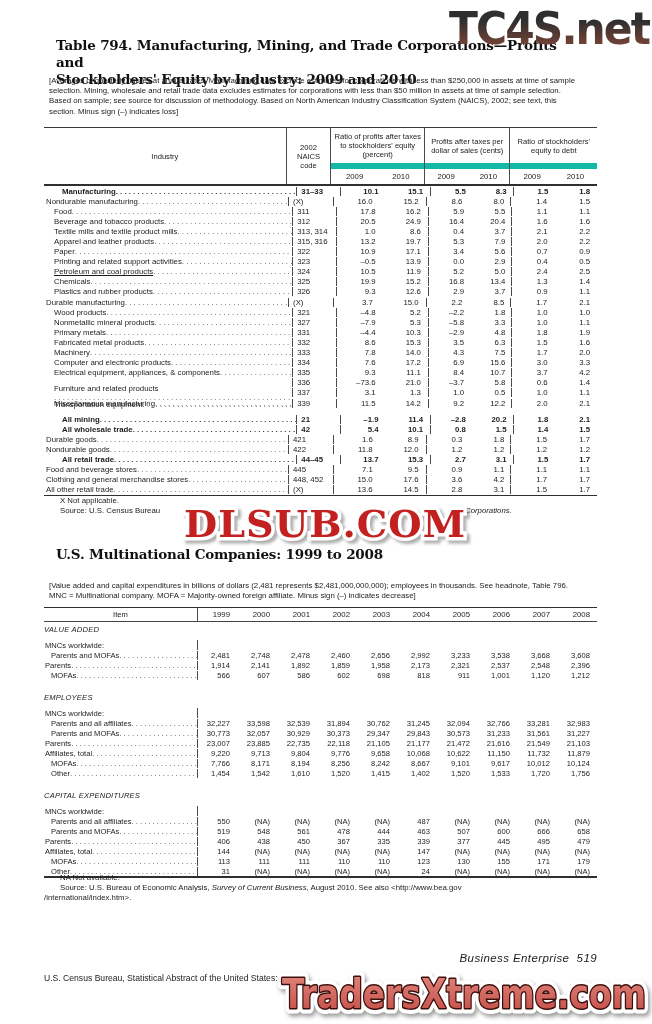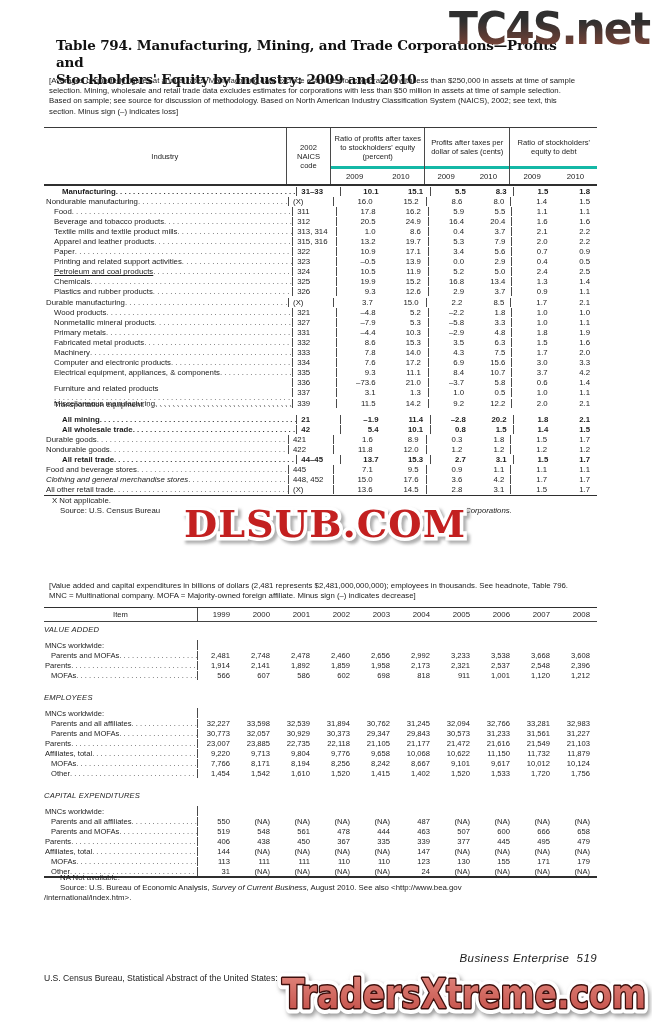--- a/index.html
+++ b/index.html
@@ -16,21 +16,21 @@
 
   
   .t794{left:44px;top:127px;width:553px;}
   .t794-head{display:flex;border-top:1px solid #3a3a3a;border-bottom:2px solid #2f2f2f;height:56px;}
   .hc{display:flex;align-items:center;justify-content:center;text-align:center;
       font-size:7.6px;line-height:9px;color:#1c1c1c;}
   .col-ind{width:243px;}
   .col-naics{width:45px;}
   .grp{display:flex;flex-direction:column;}
   .grp .glabel{flex:1;display:flex;align-items:center;justify-content:center;text-align:center;
-               font-size:7.6px;line-height:9px;border-bottom:3px solid #14b8a6;padding:1px 2px;}
+               font-size:7.6px;line-height:9px;border-bottom:6px solid #14b8a6;padding:1px 2px;}
   .grp .gyears{height:15px;display:flex;}
   .gyears .yr{flex:1;display:flex;align-items:center;justify-content:center;font-size:7.8px;}
   .bl{border-left:1px solid #4a4a4a;}
   .t794-body{border-bottom:1.5px solid #2f2f2f;}
   .trow{display:flex;height:10.1px;align-items:center;font-size:7.8px;}
   .trow.bold{font-weight:bold;}
   .tblank{height:6px;}
   .c-ind{width:243px;display:flex;align-items:baseline;overflow:hidden;}
   .c-naics{width:45px;padding-left:4px;box-sizing:border-box;}
   .c-v{display:flex;justify-content:flex-end;align-items:center;box-sizing:border-box;}
@@ -461,21 +461,21 @@
           <div class="c-naics bl">445</div>
           <div class="c-v v0 bl">7.1</div>
           <div class="c-v v1">9.5</div>
           <div class="c-v v2 bl">0.9</div>
           <div class="c-v v3">1.1</div>
           <div class="c-v v4 bl">1.1</div>
           <div class="c-v v5">1.1</div>
         </div>
         <div class="trow">
           <div class="c-ind" style="padding-left: 2px;">
-            <div style="white-space: nowrap; font-style: italic;">Clothing and general merchandise stores</div>
+            <div style="white-space: nowrap;">Clothing and general merchandise stores</div>
             <div class="dotfill"></div>
           </div>
           <div class="c-naics bl">448, 452</div>
           <div class="c-v v0 bl">15.0</div>
           <div class="c-v v1">17.6</div>
           <div class="c-v v2 bl">3.6</div>
           <div class="c-v v3">4.2</div>
           <div class="c-v v4 bl">1.7</div>
           <div class="c-v v5">1.7</div>
         </div>
@@ -488,27 +488,28 @@
           <div class="c-v v0 bl">13.6</div>
           <div class="c-v v1">14.5</div>
           <div class="c-v v2 bl">2.8</div>
           <div class="c-v v3">3.1</div>
           <div class="c-v v4 bl">1.5</div>
           <div class="c-v v5">1.7</div>
         </div>
       </div>
   </div>
 
-  <div class="abs footnote" style="left:52px;top:496px;">X Not applicable.</div>
+  <div class="abs footnote" style="left:60px;top:496px;">X Not applicable.</div>
   <div class="abs footnote" style="left:60px;top:506px;width:537px;">
     <span>Source: U.S. Census Bureau</span>
     <span class="ital abs" style="left:405px;top:0;">Corporations.</span>
   </div>
 
   <div class="abs tbl-title" style="left:56px;top:546px;width:540px;">
+    <div>U.S. Multinational Companies: 1999 to 2008</div>
   </div>
   <div class="abs headnote" style="left:49px;top:581px;width:527px;">[Value added and capital expenditures in billions of dollars (2,481 represents $2,481,000,000,000); employees in thousands. See headnote, Table 796. MNC = Multinational company. MOFA = Majority-owned foreign affiliate. Minus sign (–) indicates decrease]</div>
 
   <div class="abs t795">
     <div class="t795-head" id="t795-head">
       <div class="c-item hc">Item</div>
     <div class="c-yr bl" style="height: 100%; align-items: center;">1999</div>
         <div class="c-yr" style="height: 100%; align-items: center;">2000</div>
         <div class="c-yr" style="height: 100%; align-items: center;">2001</div>
         <div class="c-yr" style="height: 100%; align-items: center;">2002</div>

